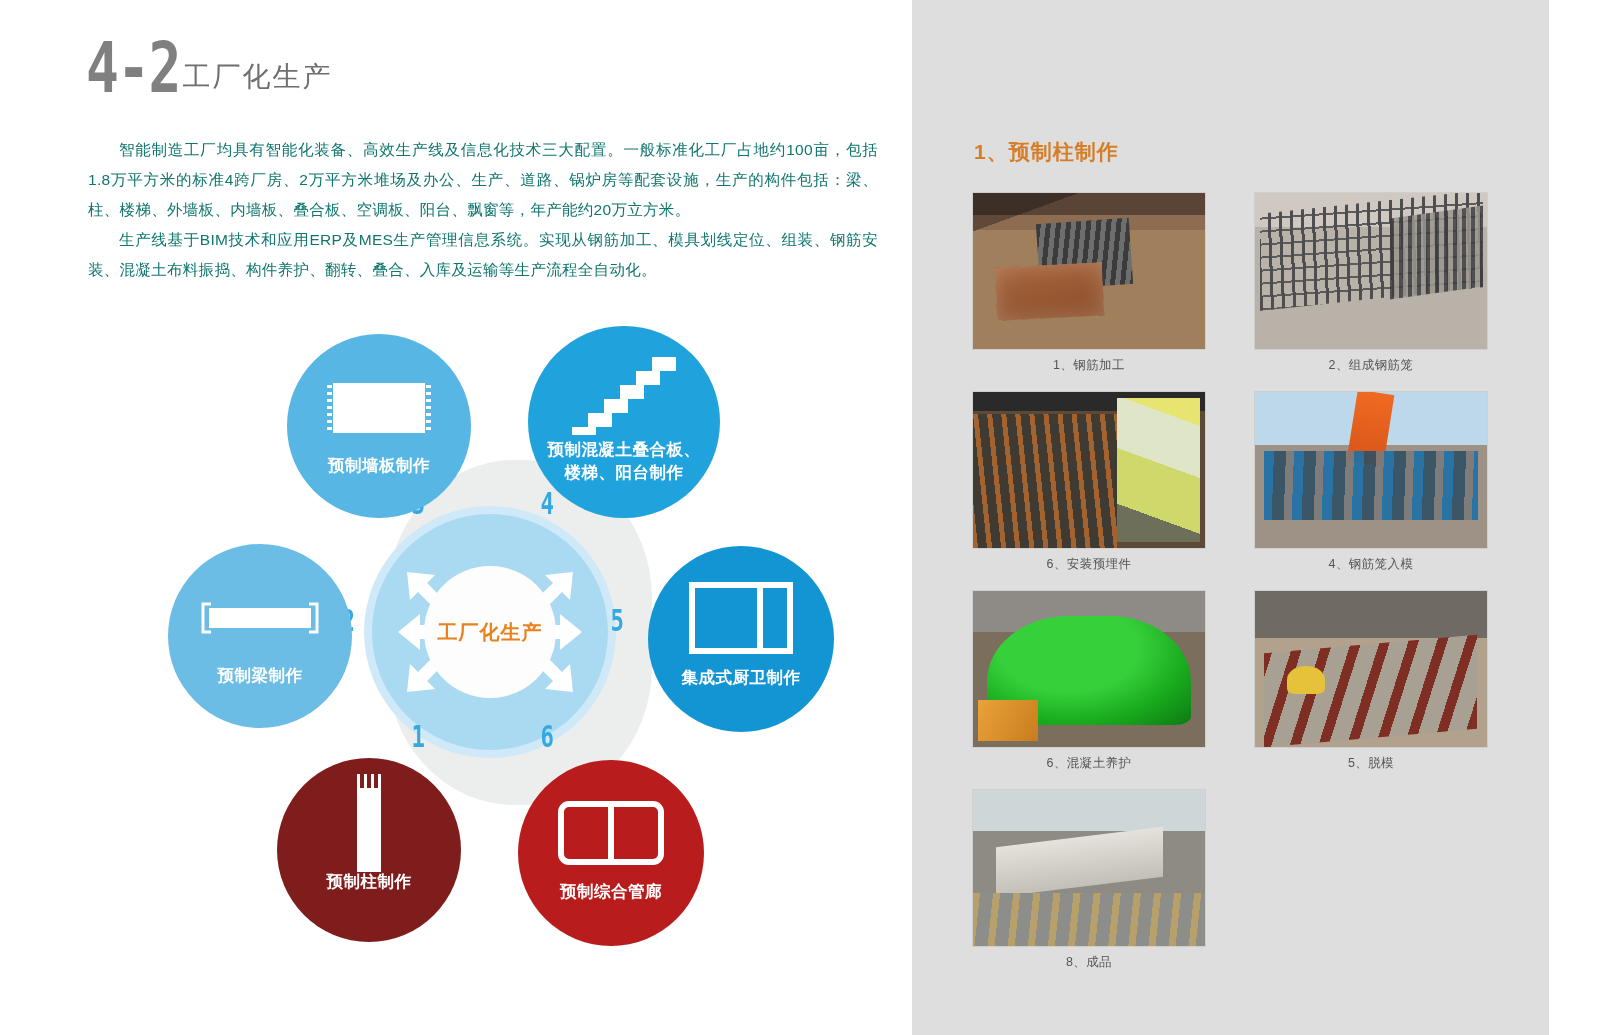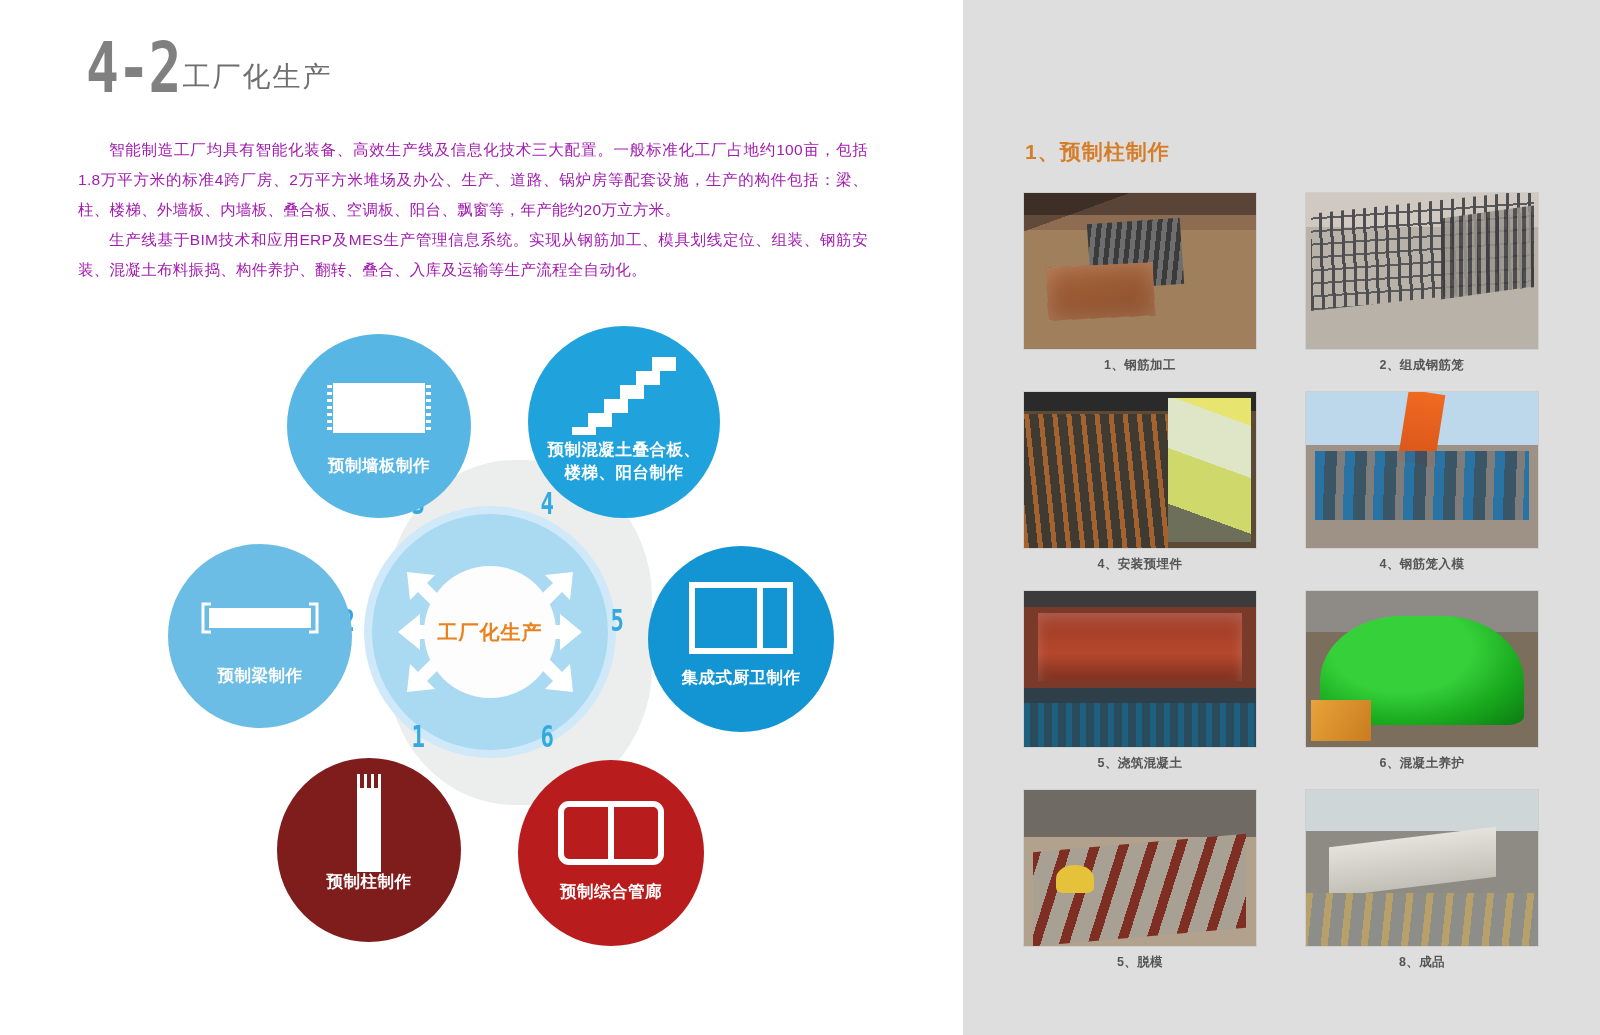--- a/index.html
+++ b/index.html
@@ -42,25 +42,25 @@
     font-size: 28px;
     color: #6f6f6f;
     letter-spacing: 2px;
     margin-left: -24px;
     padding-bottom: 4px;
     white-space: nowrap;
   }
 
   
   #body-copy {
-    position: absolute; left: 78px; top: 135px;
+    position: absolute; left: 88px; top: 135px;
     width: 790px;
     font-size: 15.5px;
     line-height: 30px;
-    color: #a21caf;
+    color: #0f766e;
     letter-spacing: 0.3px;
   }
   #body-copy p { text-indent: 2em; text-align: justify; }
 
   
   #diagram {
     position: absolute; left: 150px; top: 318px;
     width: 700px; height: 625px;
   }
   .blob {
@@ -145,21 +145,21 @@
   }
   #step-1 { left: 259px; top: 400px; }
   #step-2 { left: 189px; top: 284px; }
   #step-3 { left: 259px; top: 167px; }
   #step-4 { left: 388px; top: 167px; }
   #step-5 { left: 458px; top: 284px; }
   #step-6 { left: 388px; top: 400px; }
 
   
   #right-panel {
-    position: absolute; left: 963px; top: 0;
+    position: absolute; left: 912px; top: 0;
     width: 637px; height: 1035px;
     background: #dedede;
   }
   #right-title {
     position: absolute; left: 62px; top: 138px;
     font-size: 21px; font-weight: bold;
     color: #d67d28;
     letter-spacing: 1px;
   }
   #photo-grid {
@@ -178,21 +178,20 @@
     overflow: hidden;
     background: #b6b0a8;
   }
   .photo-caption {
     margin-top: 7px;
     text-align: center;
     font-size: 12.5px;
     color: #555555;
     letter-spacing: 0.4px;
     height: 22px;
-    font-weight: bold;
   }
 
   
   .ph-1 { background:
       linear-gradient(160deg, rgba(0,0,0,.32) 0 16%, rgba(0,0,0,0) 16%),
       linear-gradient(180deg, #5a4438 0 14%, #8d6c52 14% 24%, #a07f5c 24% 100%),
       #8d6c52; }
   .ph-1::before { content:""; position:absolute; left:28%; top:18%; width:40%; height:42%;
       background: repeating-linear-gradient(100deg,#3b3b3b 0 5px,#6e6e6e 5px 10px);
       transform: rotate(-4deg); }
@@ -402,32 +401,28 @@
         <div class="photo-caption">1、钢筋加工</div>
       </div>
 
       <div class="photo-cell">
         <div class="photo ph-2"></div>
         <div class="photo-caption">2、组成钢筋笼</div>
       </div>
 
       <div class="photo-cell">
         <div class="photo ph-3"></div>
-        <div class="photo-caption">4、安装预埋件</div>
+        <div class="photo-caption">6、安装预埋件</div>
       </div>
 
       <div class="photo-cell">
         <div class="photo ph-4"></div>
         <div class="photo-caption">4、钢筋笼入模</div>
       </div>
 
-      <div class="photo-cell">
-        <div class="photo ph-5"></div>
-        <div class="photo-caption">5、浇筑混凝土</div>
-      </div>
 
       <div class="photo-cell">
         <div class="photo ph-6"></div>
         <div class="photo-caption">6、混凝土养护</div>
       </div>
 
       <div class="photo-cell">
         <div class="photo ph-7"></div>
         <div class="photo-caption">5、脱模</div>
       </div>

